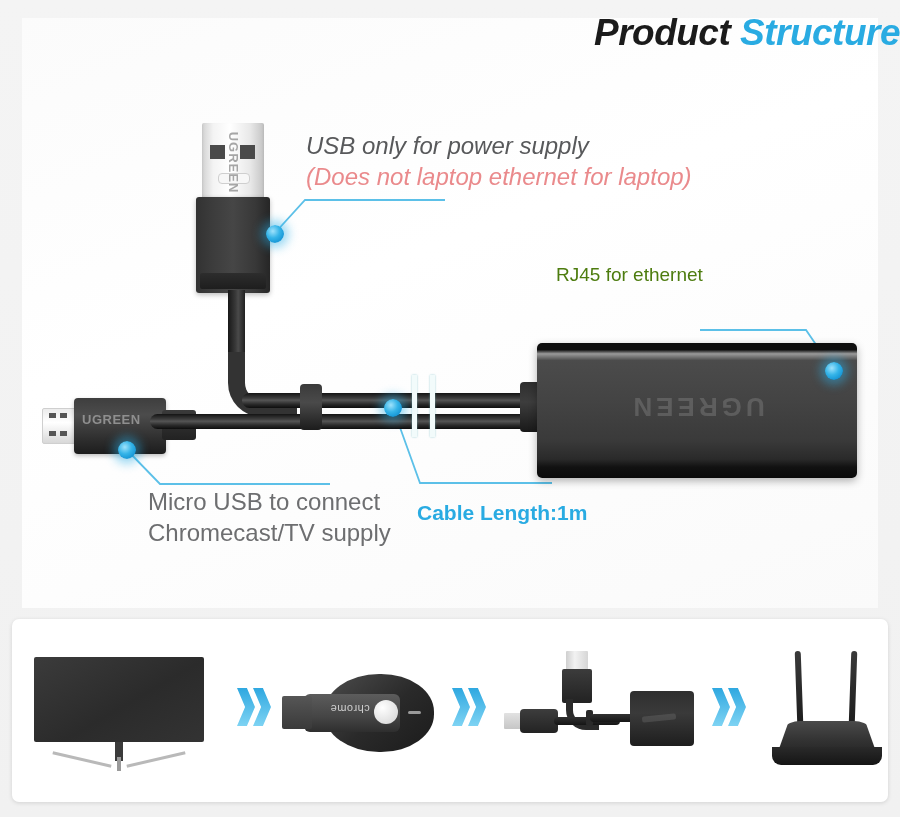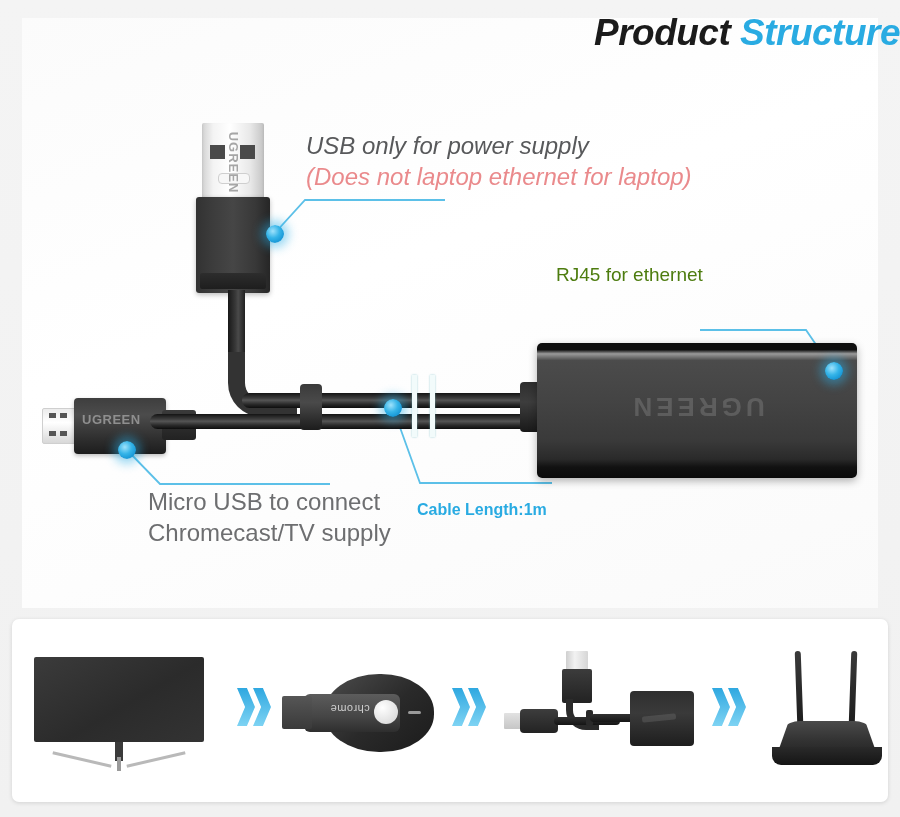--- a/index.html
+++ b/index.html
@@ -37,21 +37,21 @@
   .callout{position:absolute;line-height:1.28;white-space:nowrap;}
   .callout .l1,.callout .l2{display:block;}
 
   #co-usb{left:306px;top:131px;font-size:24px;color:#58595b;font-style:italic;}
   #co-usb .l2{color:#ea8a8c;}
 
   #co-rj45{left:556px;top:254px;font-size:19px;color:#4d7c0f;margin-top:9px;}
 
   #co-micro{left:148px;top:487px;font-size:24px;color:#6d6e70;}
 
-  #co-cable{left:417px;top:500px;font-size:16px;font-weight:bold;color:#29ABE2;}
+  #co-cable{left:417px;top:500px;font-size:21px;font-weight:bold;color:#29ABE2;}
 
   
   svg.lines{position:absolute;left:0;top:0;width:900px;height:620px;overflow:visible;}
 
   
   .usba{position:absolute;left:196px;top:123px;width:74px;height:180px;}
   .usba .metal{
     position:absolute;left:6px;top:0;width:62px;height:77px;
     background:linear-gradient(90deg,#d2d2d2 0%,#f3f3f3 18%,#ffffff 45%,#e8e8e8 78%,#c4c4c4 100%);
     border-radius:2px 2px 0 0;

